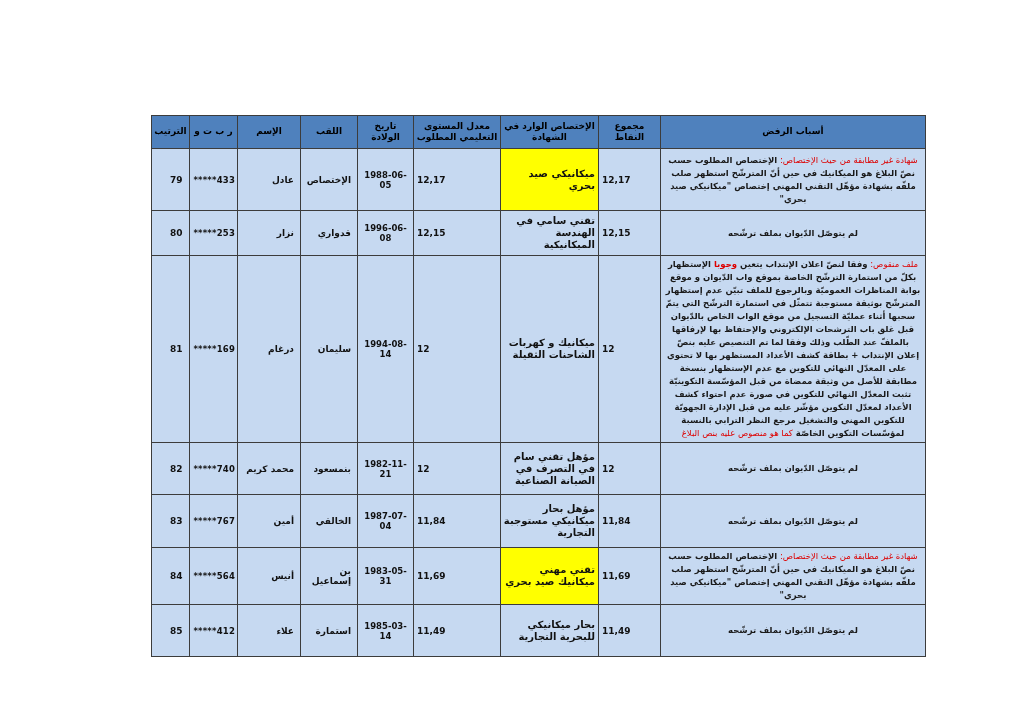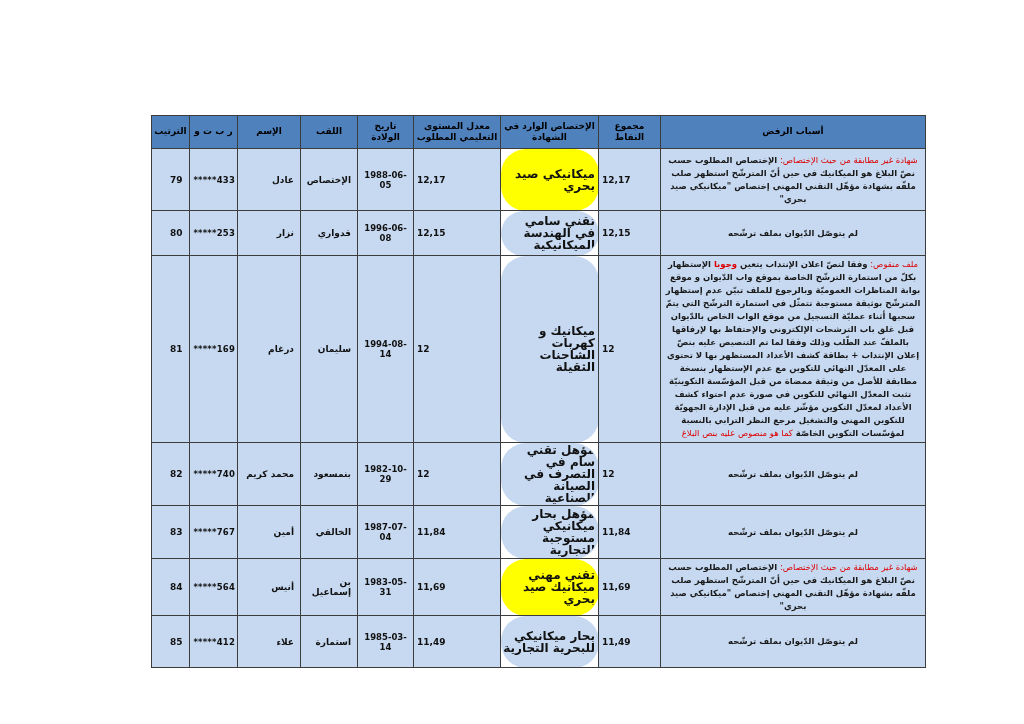--- a/index.html
+++ b/index.html
@@ -15,21 +15,21 @@
   td{background:#c6d9f1;font-size:9px;}
   tbody tr:nth-child(1){height:62px;}
   tbody tr:nth-child(2){height:45px;}
   tbody tr:nth-child(3){height:140px;}
   tbody tr:nth-child(4){height:52px;}
   tbody tr:nth-child(5){height:53px;}
   tbody tr:nth-child(6){height:53px;}
   tbody tr:nth-child(7){height:52px;}
   .c-reject{text-align:center;font-size:8.5px;line-height:13px;padding:2px 4px;}
   .c-points,.c-avg{text-align:left;direction:ltr;padding-left:3px;font-size:9px;}
-  .c-specialty{text-align:right;padding-right:3px;font-size:12px;line-height:12px;border-radius:25px;}
+  .c-specialty{text-align:right;padding-right:3px;font-size:10px;line-height:12px;}
   .c-specialty.hl{background:#ffff00;}
   .c-date{text-align:center;direction:ltr;font-size:8.5px;}
   .c-surname,.c-name{text-align:right;padding-right:6px;font-size:9px;}
   .c-id{text-align:right;direction:ltr;font-size:8.5px;letter-spacing:0.2px;}
   .c-rank{text-align:left;direction:ltr;padding-left:18px;font-size:9px;}
   .seg-red-bold{color:#dd0000;font-weight:normal;}
   .seg-red{color:#dd0000;}
   .seg-black{color:#1a1a1a;}
 </style>
 </head>
@@ -94,21 +94,21 @@
             <td class="c-surname">سليمان</td>
             <td class="c-name">درغام</td>
             <td class="c-id">*****169</td>
             <td class="c-rank">81</td>
           </tr>
           <tr>
             <td class="c-reject"><span class="seg-black">لم يتوصّل الدّيوان بملف ترشّحه</span></td>
             <td class="c-points">12</td>
             <td class="c-specialty">مؤهل تقني سام في التصرف في الصيانة الصناعية</td>
             <td class="c-avg">12</td>
-            <td class="c-date">1982-10-29</td>
+            <td class="c-date">1982-11-21</td>
             <td class="c-surname">بنمسعود</td>
             <td class="c-name">محمد كريم</td>
             <td class="c-id">*****740</td>
             <td class="c-rank">82</td>
           </tr>
           <tr>
             <td class="c-reject"><span class="seg-black">لم يتوصّل الدّيوان بملف ترشّحه</span></td>
             <td class="c-points">11,84</td>
             <td class="c-specialty">مؤهل بحار ميكانيكي مستوجبة التجارية</td>
             <td class="c-avg">11,84</td>

